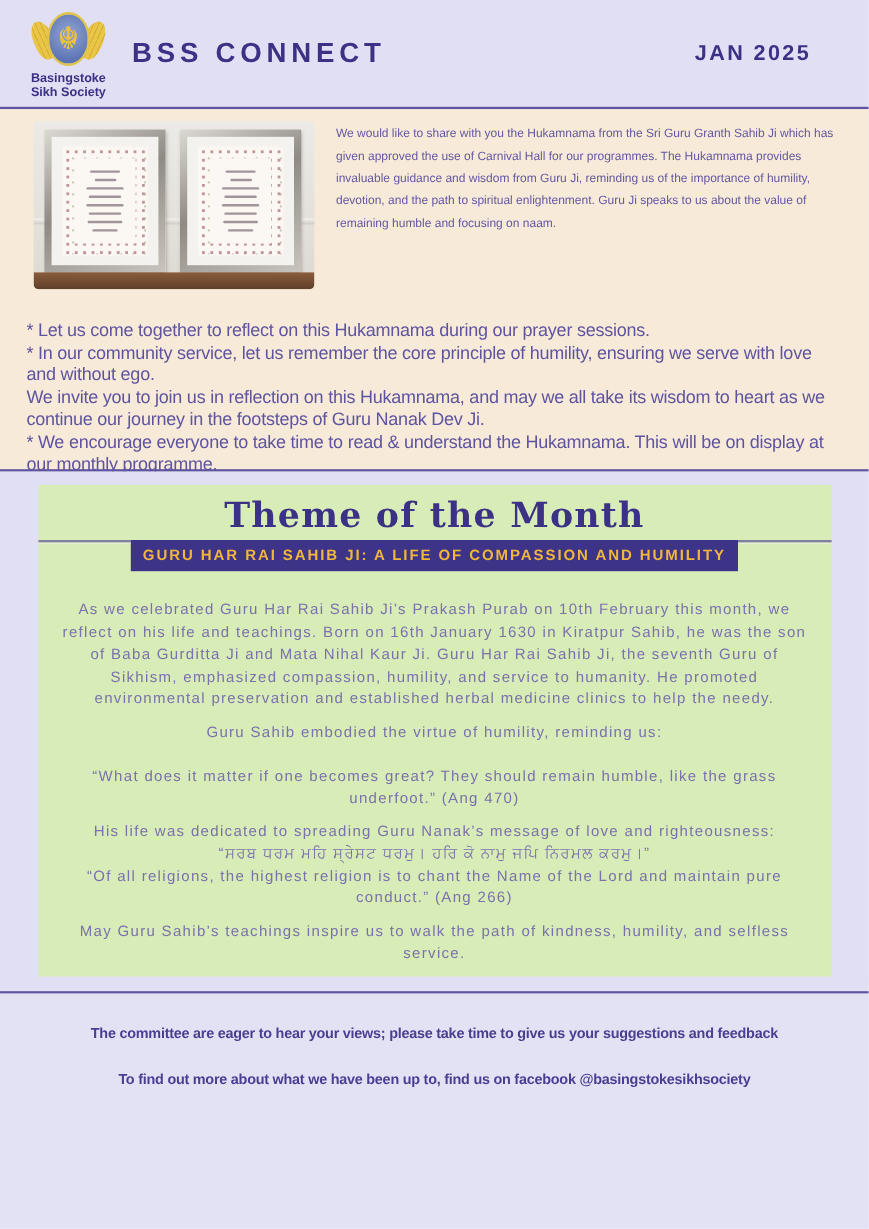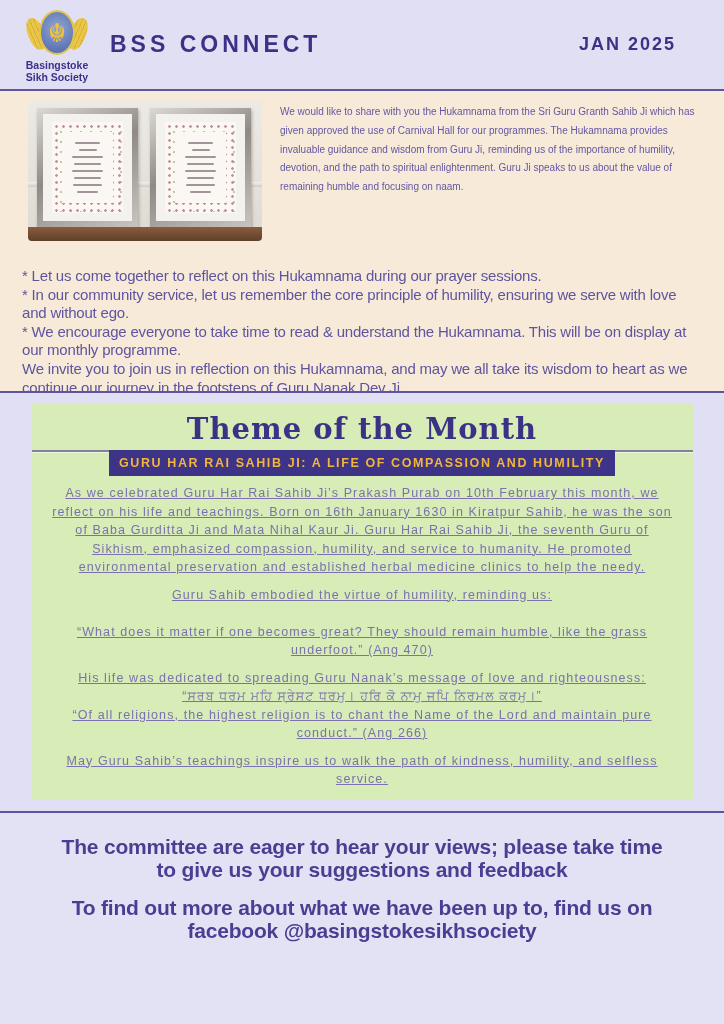--- a/index.html
+++ b/index.html
@@ -66,31 +66,31 @@
   
   .theme-wrap{flex:none; padding-top:11px; background:var(--header-bg);}
   .green-box{width:661px; margin:0 auto; background:var(--panel-green); padding:8px 20px 10px 20px;}
   .theme-title{text-align:center; font-family:"DejaVu Serif","Liberation Serif",serif; font-weight:bold;
                font-size:29px; line-height:34px; color:var(--ink-dark); letter-spacing:1px;}
   .banner-row{display:flex; align-items:flex-start; margin-top:4px; margin-left:-20px; margin-right:-20px;}
   .banner-rule{flex:1; height:2px; background:#83809f; box-shadow:0 1px 0 rgba(255,255,255,.5);}
   .banner{background:var(--banner-bg); color:var(--banner-text); font-weight:bold; font-size:12.5px;
           letter-spacing:1.6px; padding:6px 10px; white-space:nowrap;}
   .theme-body{color:var(--ink-green-body); font-size:12.5px; line-height:18.5px; letter-spacing:1.1px;
-              text-align:center; margin-top:8px;text-decoration:underline;}
+              text-align:center; margin-top:23px;}
   .theme-body p{margin-top:9px;}
   .theme-body p:first-child{margin-top:0;}
   .gurmukhi{font-family:"Liberation Sans", sans-serif;}
 
   
   .spacer{flex:none; height:12px; background:var(--header-bg);}
   .divider{flex:none; height:2px; background:var(--divider);}
   .footer{flex:1; background:#e3e2f5; padding-top:22px;}
   .footer p{width:620px; margin:0 auto 15px auto; text-align:center; font-weight:bold;
-            font-size:21px; line-height:23px; color:var(--footer-ink); letter-spacing:-.2px;}
+            font-size:12px; line-height:23px; color:var(--footer-ink); letter-spacing:-.2px;}
 </style>
 </head>
 <body>
 
 <div class="page">
 
   <div class="header">
     <div class="logo-block">
       <div class="logo-icon">
         <span class="hand hand-left"></span>
@@ -144,22 +144,22 @@
             </div>
           </div>
         </div>
         <div class="table"></div>
       </div>
       <div class="intro-text">We would like to share with you the Hukamnama from the Sri Guru Granth Sahib Ji which has given approved the use of Carnival Hall for our programmes. The Hukamnama provides invaluable guidance and wisdom from Guru Ji, reminding us of the importance of humility, devotion, and the path to spiritual enlightenment. Guru Ji speaks to us about the value of remaining humble and focusing on naam.</div>
     </div>
     <div class="points">
       <p>* Let us come together to reflect on this Hukamnama during our prayer sessions.</p>
       <p>* In our community service, let us remember the core principle of humility, ensuring we serve with love and without ego.</p>
+      <p>We invite you to join us in reflection on this Hukamnama, and may we all take its wisdom to heart as we continue our journey in the footsteps of Guru Nanak Dev Ji.</p>
       <p>* We encourage everyone to take time to read &amp; understand  the Hukamnama. This will be on display at our monthly programme.</p>
-      <p>We invite you to join us in reflection on this Hukamnama, and may we all take its wisdom to heart as we continue our journey in the footsteps of Guru Nanak Dev Ji.</p>
     </div>
   </div>
 
   <div class="theme-wrap">
     <div class="green-box">
       <div class="theme-title">Theme of the Month</div>
       <div class="banner-row">
         <span class="banner-rule"></span>
         <span class="banner">GURU HAR RAI SAHIB JI: A LIFE OF COMPASSION AND HUMILITY</span>
         <span class="banner-rule"></span>

